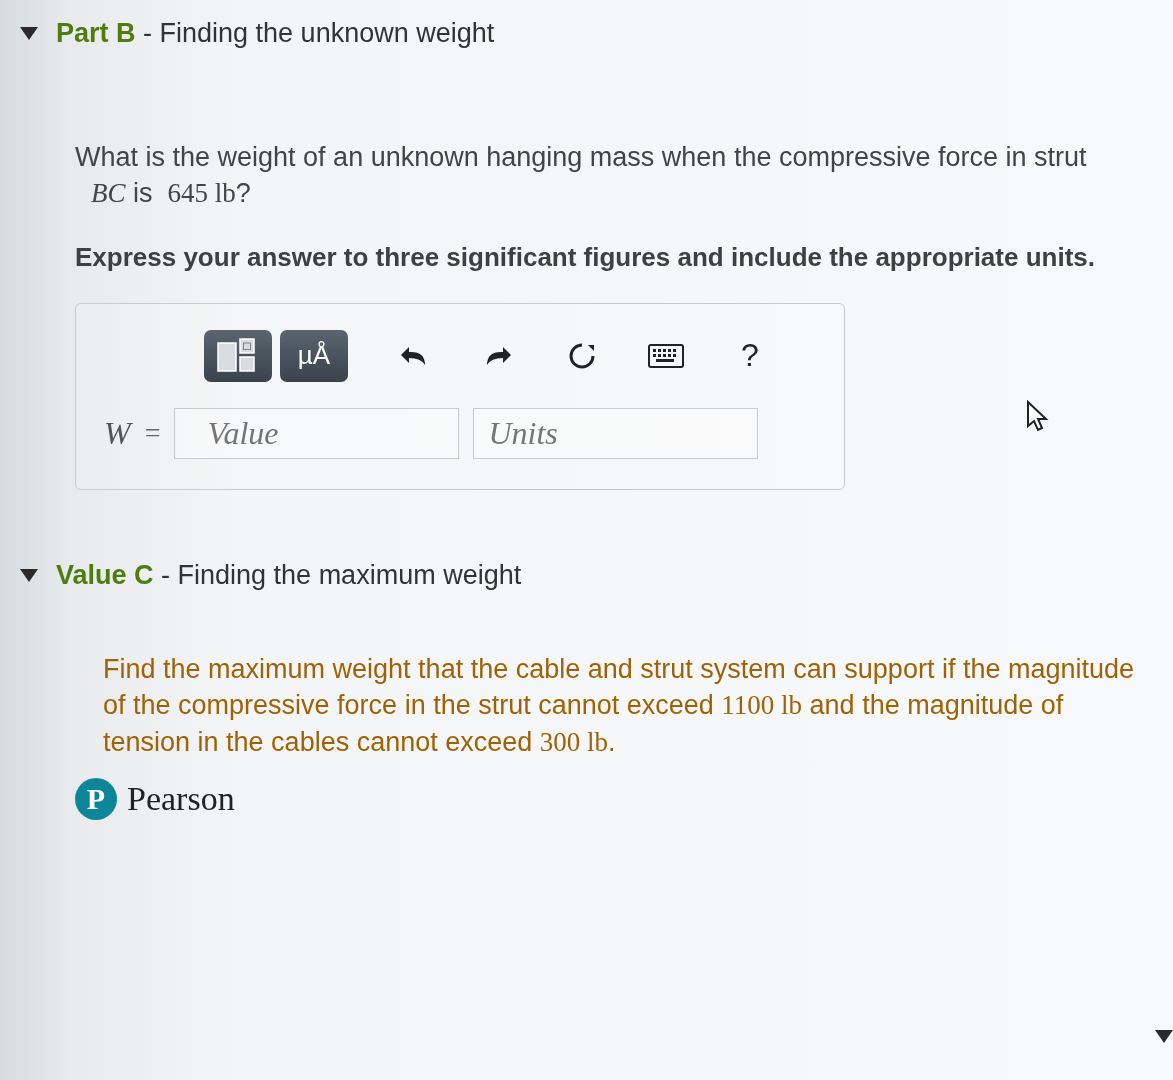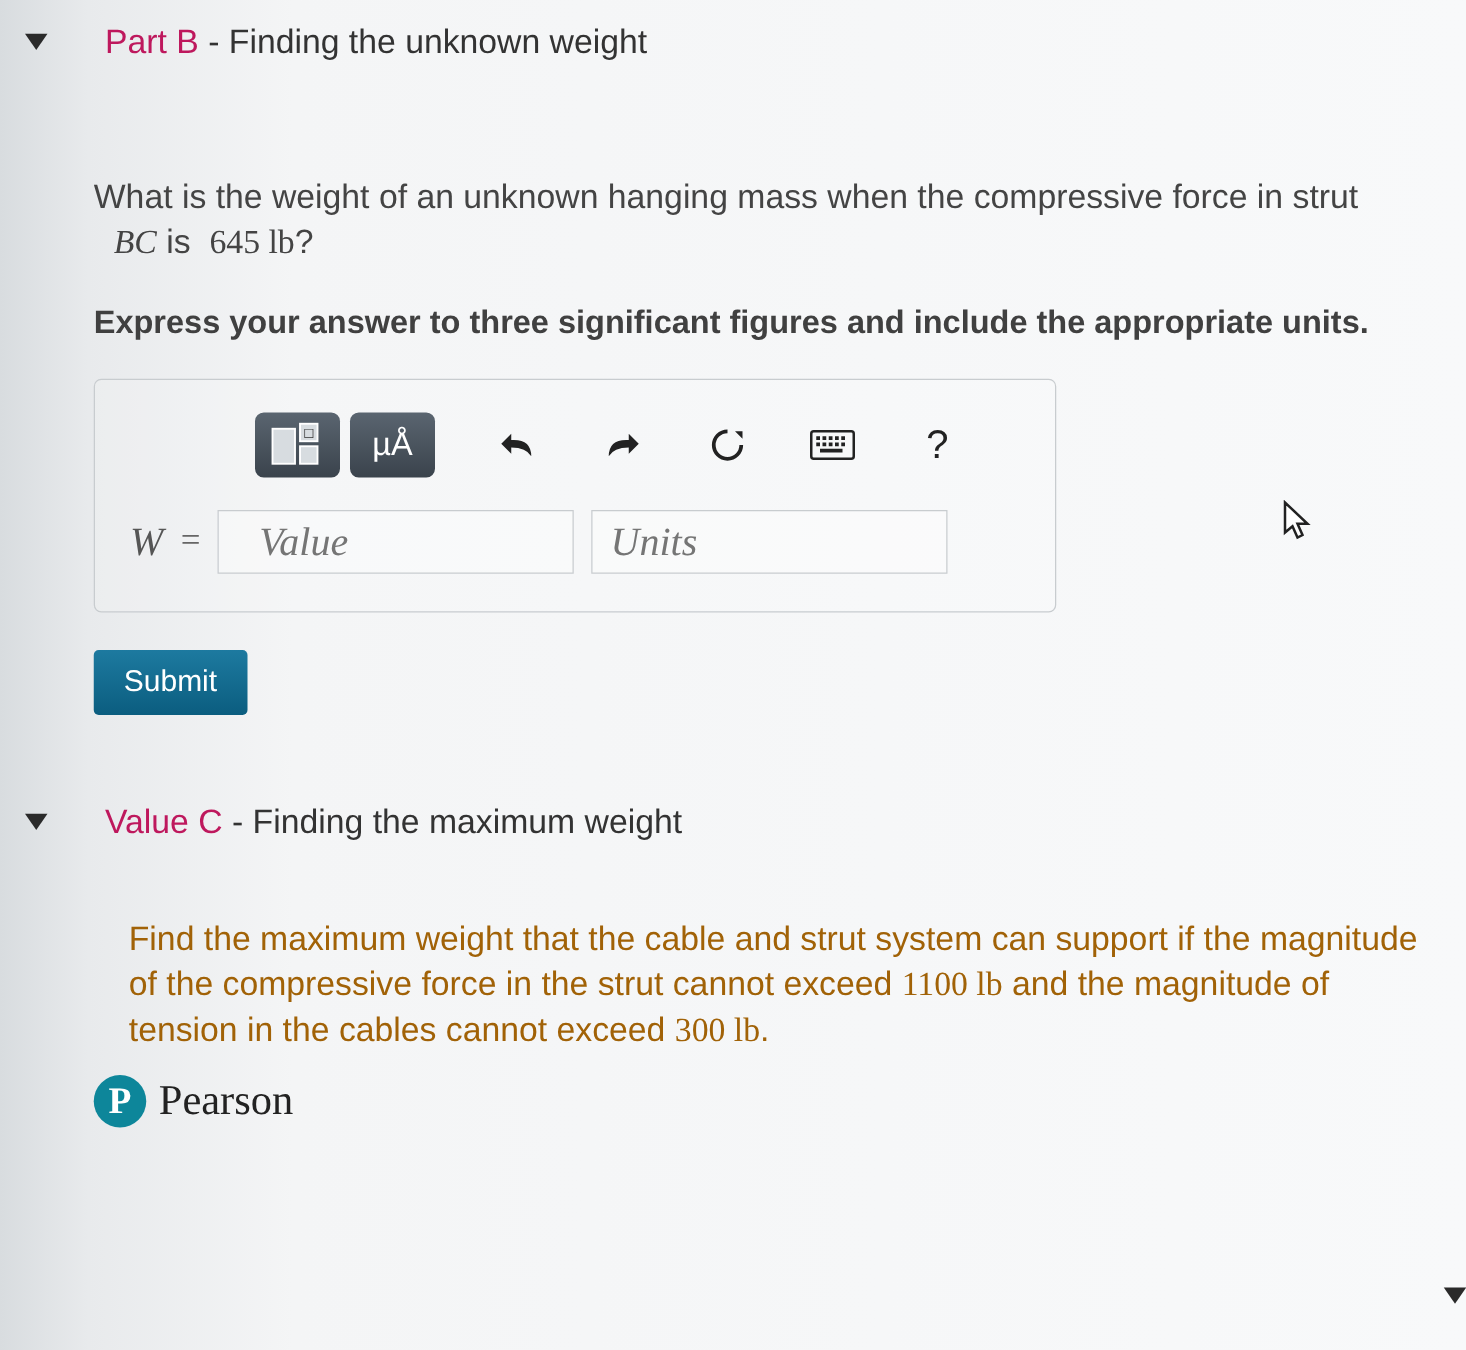--- a/index.html
+++ b/index.html
@@ -29,23 +29,22 @@
     border-left: 9px solid transparent;
     border-right: 9px solid transparent;
     border-top: 13px solid #2a2a2a;
     cursor: pointer;
   }
   .part-title {
     font-size: 27px;
     color: #333;
   }
   .part-title .bold {
-    font-weight: normal;
-    color: #be185d;
-    margin-left: 28px;
+    font-weight: bold;
+    color: #4d7c0f;
   }
   .content-block {
     margin-left: 55px;
     margin-top: 90px;
     width: 1040px;
   }
   .question-text {
     font-size: 27px;
     color: #444;
     line-height: 1.35;
@@ -283,21 +282,20 @@
 
       <div class="input-row">
         <span class="var-label">W</span>
         <span class="eq-sign">=</span>
         <input class="value-input" placeholder="Value" style="">
         <input class="units-input" placeholder="Units" style="">
       </div>
     </div>
   </div>
 
-  <button class="submit-btn">Submit</button>
 
   
   <div class="part-c-header">
     <div class="caret"></div>
     <div class="part-title">
       <span class="bold">Value C</span><span> - Finding the maximum weight</span>
     </div>
   </div>
 
   

